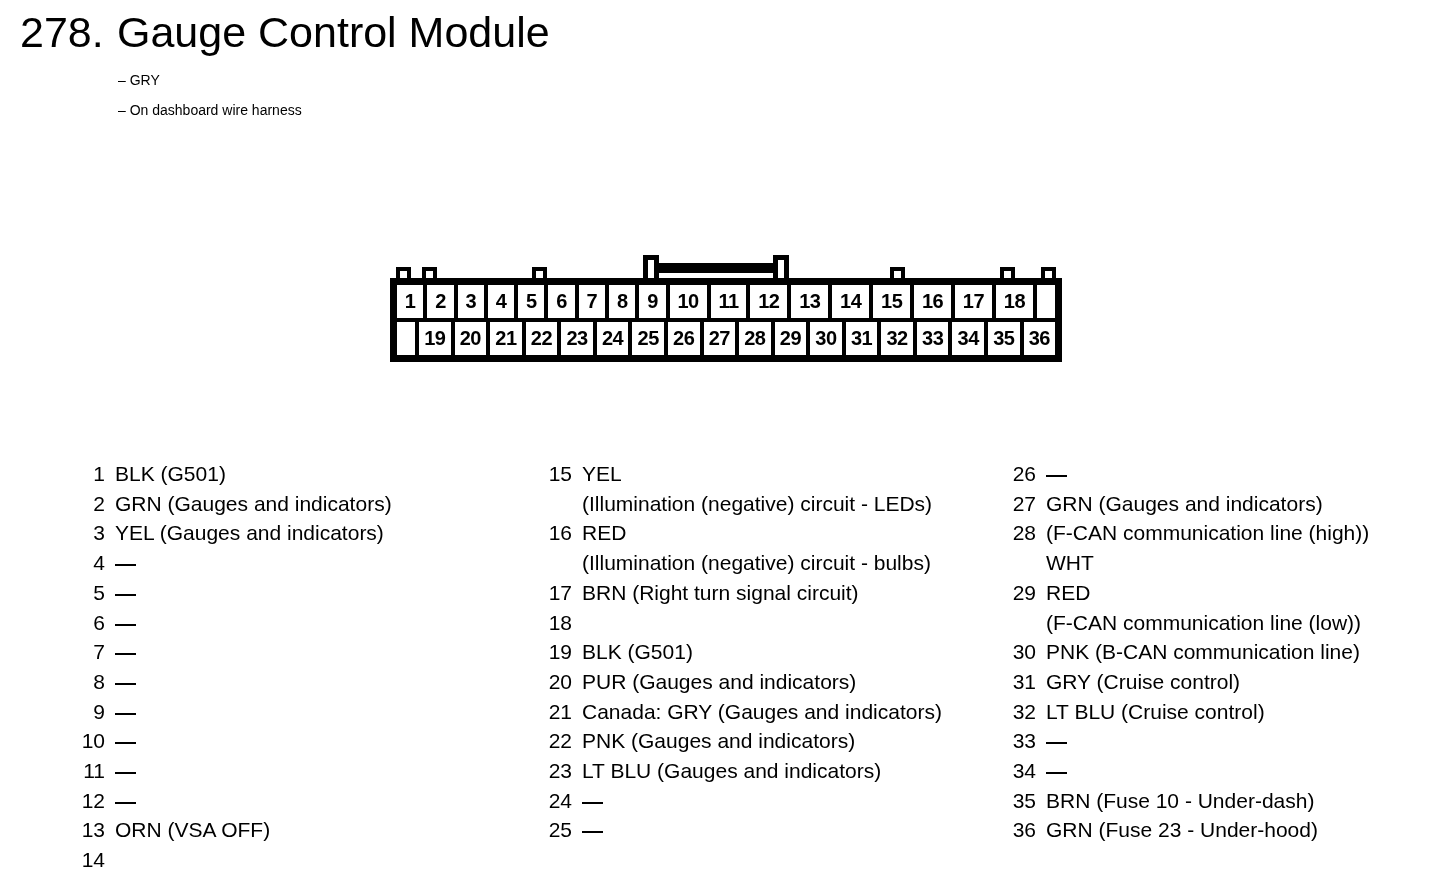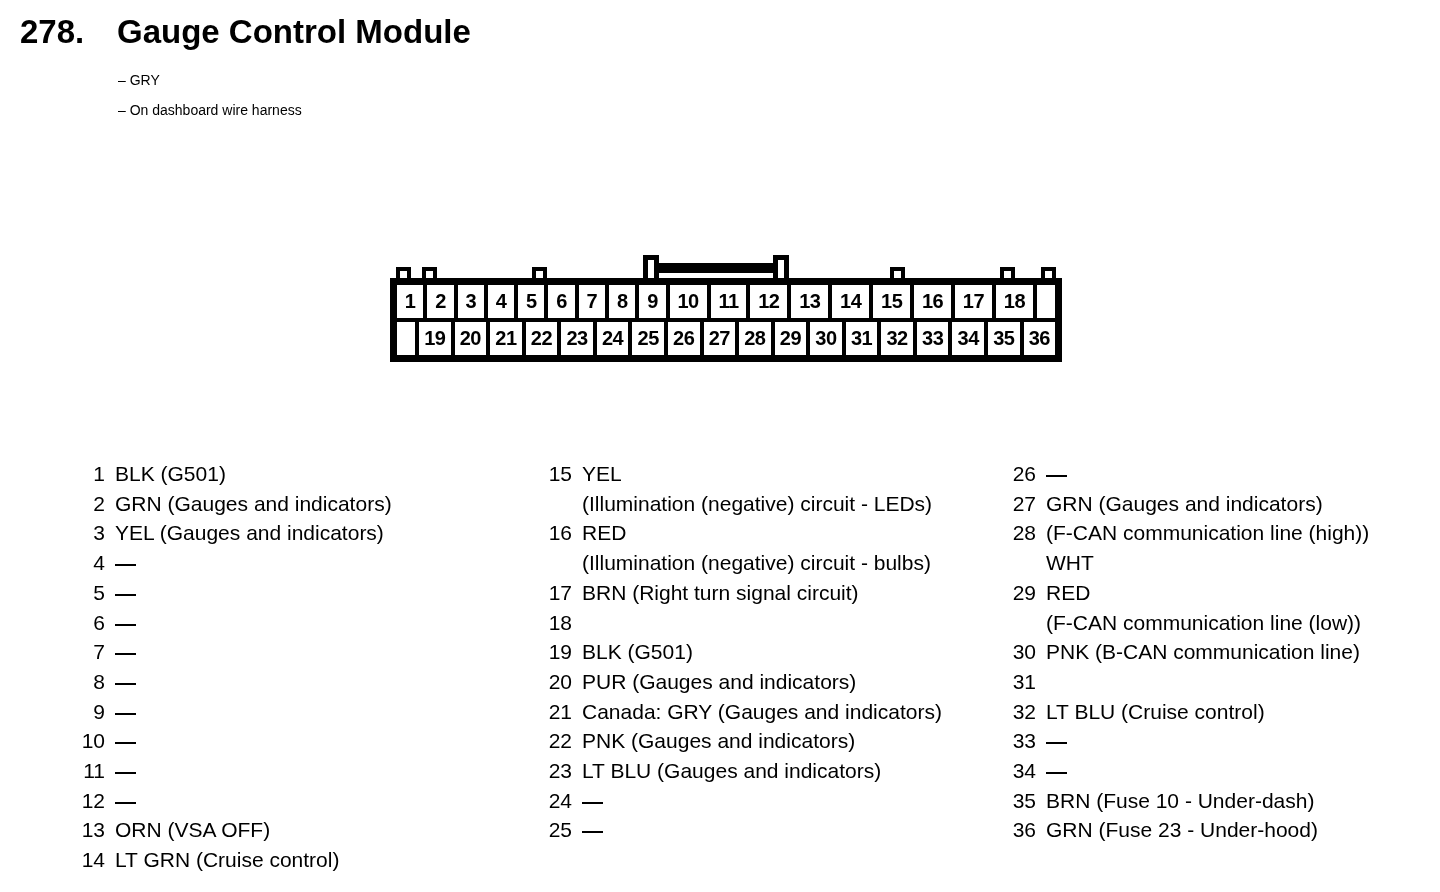--- a/index.html
+++ b/index.html
@@ -3,21 +3,21 @@
 <meta charset="utf-8">
 <style>
   html,body { margin:0; padding:0; background:#ffffff; }
   .page {
     position:relative; width:1440px; height:892px; overflow:hidden;
     background:#ffffff; color:#000;
     font-family:"Liberation Sans", sans-serif;
     -webkit-font-smoothing:none;
   }
   
-  .title { position:absolute; left:20px; top:12px; font-weight:bold; font-size:33px; line-height:40px; white-space:nowrap; }
+  .title { position:absolute; left:20px; top:12px; font-weight:normal; font-size:43px; line-height:40px; white-space:nowrap; }
   .title .tnum { display:inline-block; width:97px; }
   
   .notes { position:absolute; left:118px; top:66px; font-size:14px; line-height:29.5px; white-space:nowrap; }
   
   .connector { position:absolute; left:390px; top:255px; width:672px; height:107px; }
   .cbody {
     position:absolute; left:0; top:23px; width:672px; height:84px;
     background:#000; box-sizing:border-box; padding:7px;
     display:flex; flex-direction:column; justify-content:space-between;
   }
@@ -187,23 +187,20 @@
         </div>
       </div>
       <div class="pinrow">
         <span class="pinnum">13</span>
         <div class="pinlines">
           <div class="descline">ORN (VSA OFF)</div>
         </div>
       </div>
       <div class="pinrow">
         <span class="pinnum">14</span>
-        <div class="pinlines">
-          <div class="descline">LT GRN (Cruise control)</div>
-        </div>
       </div>
     </div>
   <div class="pincol" style="left:542px">
       <div class="pinrow">
         <span class="pinnum">15</span>
         <div class="pinlines">
           <div class="descline">YEL</div>
           <div class="descline">(Illumination (negative) circuit - LEDs)</div>
         </div>
       </div>
@@ -294,20 +291,23 @@
         </div>
       </div>
       <div class="pinrow">
         <span class="pinnum">30</span>
         <div class="pinlines">
           <div class="descline">PNK (B-CAN communication line)</div>
         </div>
       </div>
       <div class="pinrow">
         <span class="pinnum">31</span>
+        <div class="pinlines">
+          <div class="descline">GRY (Cruise control)</div>
+        </div>
       </div>
       <div class="pinrow">
         <span class="pinnum">32</span>
         <div class="pinlines">
           <div class="descline">LT BLU (Cruise control)</div>
         </div>
       </div>
       <div class="pinrow">
         <span class="pinnum">33</span>
         <div class="pinlines">

